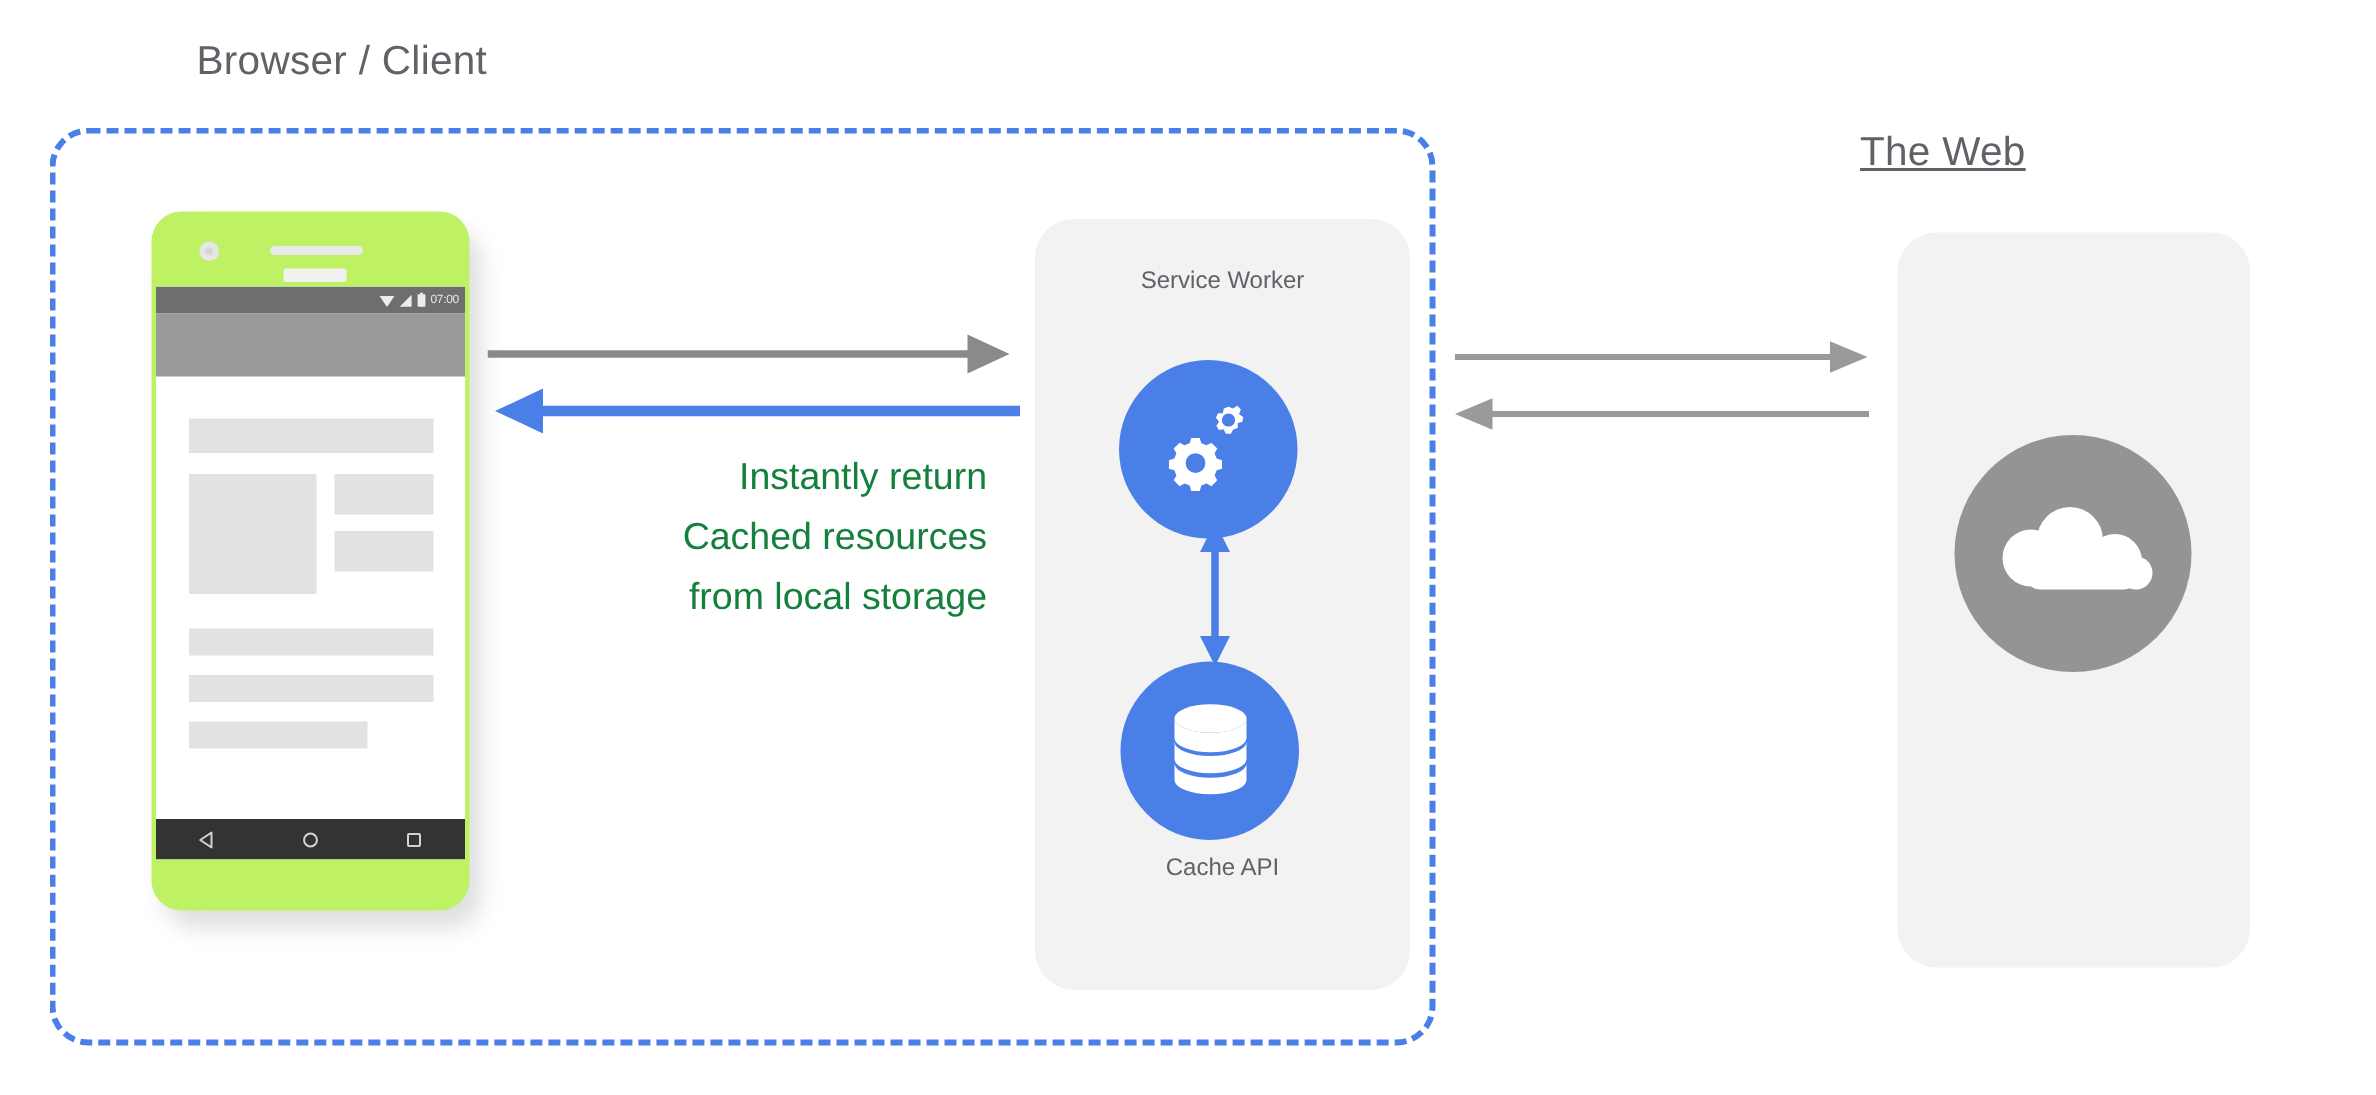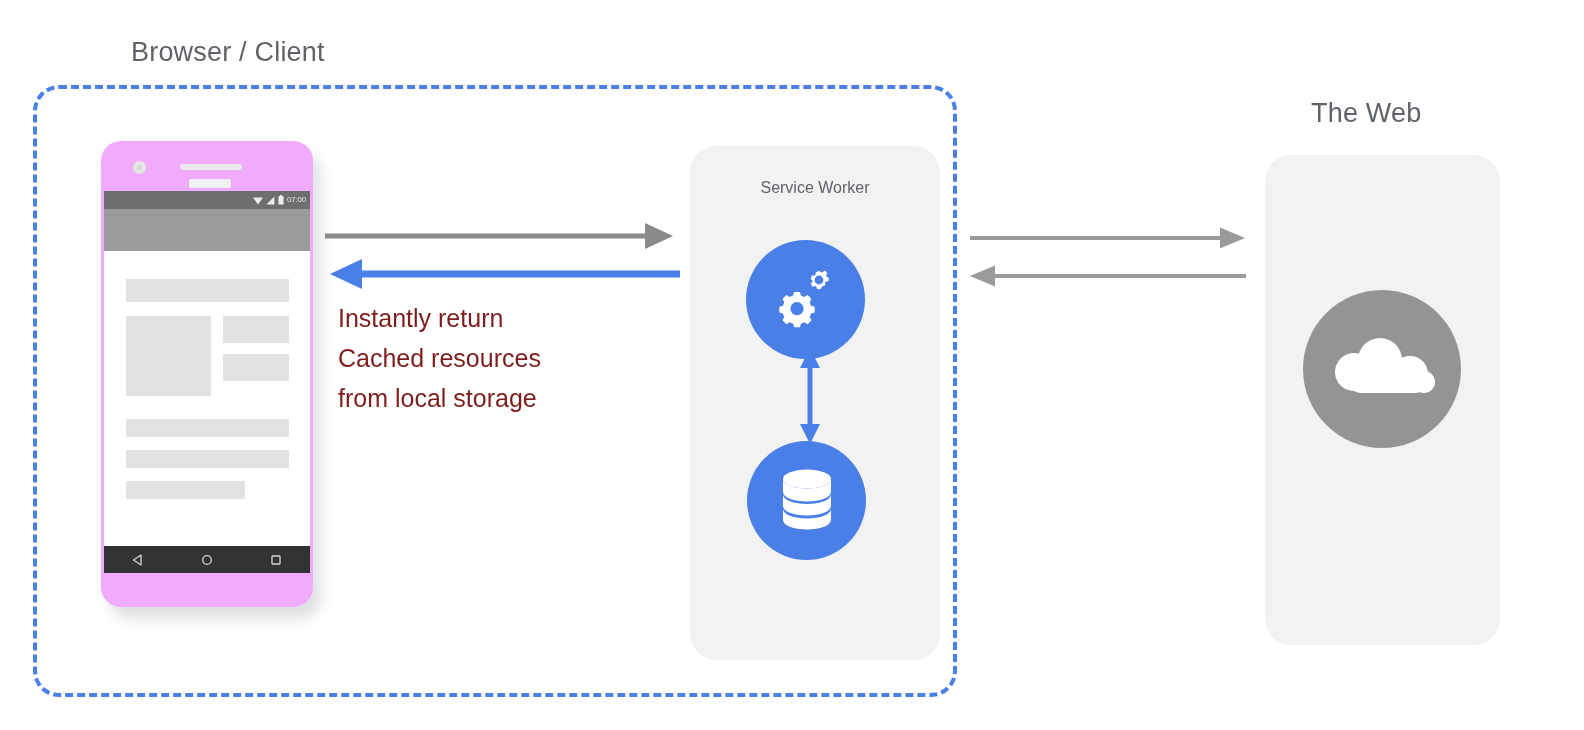--- a/index.html
+++ b/index.html
@@ -12,24 +12,23 @@
   #stage { position: relative; width: 1584px; height: 730px; }
 
   
   .outer-label {
     position: absolute;
     color: #5f6368;
     font-size: 27px;
     font-weight: 400;
     white-space: nowrap;
     letter-spacing: .2px;
-    margin-top: 12px;
   }
   #browser-client-label { left: 131px; top: 25px; }
-  #the-web-label { left: 1311px; top: 86px; }
+  #the-web-label { left: 1240px; top: 86px; text-decoration: underline; }
 
   
   #browser-boundary {
     position: absolute;
     left: 33px; top: 85px;
     width: 924px; height: 612px;
     border: 4px dashed #4a7fe8;
     border-radius: 26px;
     background: transparent;
   }
@@ -44,21 +43,21 @@
     position: absolute; left: 8px; top: 12px;
     width: 212px; height: 466px;
     border-radius: 22px;
     background: #d9dadc;
     filter: blur(7px);
     opacity: .85;
   }
   #phone-body {
     position: absolute; left: 0; top: 0;
     width: 212px; height: 466px;
-    background: #f0abfc;
+    background: #bef264;
     border-radius: 20px;
   }
   #phone-camera {
     position: absolute; left: 32px; top: 20px;
     width: 13px; height: 13px; border-radius: 50%;
     background: #e6e6e6;
   }
   #phone-camera::after {
     content:""; position:absolute; left:4px; top:4px;
     width:5px; height:5px; border-radius:50%; background:#d6d6d6;
@@ -150,24 +149,24 @@
   .arrow-svg { position: absolute; }
   #arrow-phone-to-sw  { left: 325px;  top: 222px; }
   #arrow-sw-to-phone  { left: 330px;  top: 258px; }
   #arrow-sw-to-web    { left: 970px;  top: 226px; }
   #arrow-web-to-sw    { left: 970px;  top: 264px; }
   #arrow-sw-cache     { left: 798px;  top: 348px; }
 
   
   .annotation {
     position: absolute;
-    color: #7f1d1d;
+    color: #15803d;
     font-size: 25px;
     line-height: 40px;
-    text-align: left;
+    text-align: right;
     white-space: pre-line;
   }
   #left-annotation  { left: 338px;  top: 298px; width: 320px; }
   #right-annotation { left: 1000px; top: 298px; width: 228px; }
 </style>
 </head>
 <body>
 
 <div id="stage">
 
@@ -255,20 +254,21 @@
       <svg width="72" height="76" viewBox="0 0 72 76">
         <g fill="#ffffff">
           <ellipse cx="36" cy="16" rx="24" ry="9.5"></ellipse>
           <path d="M12,16 L12,29 a24,9.5 0 0 0 48,0 L60,16 a24,9.5 0 0 1 -48,0 Z"></path>
           <path d="M12,31.5 L12,43 a24,9.5 0 0 0 48,0 L60,31.5 a24,9.5 0 0 1 -48,0 Z"></path>
           <path d="M12,46 L12,57 a24,9.5 0 0 0 48,0 L60,46 a24,9.5 0 0 1 -48,0 Z"></path>
         </g>
       </svg>
     </div>
 
+    <div class="panel-title" id="cache-api-title">Cache API</div>
   </div>
 
   <div class="panel" id="the-web-panel">
     <div class="circle-icon" id="cloud-icon-circle">
       <svg width="108" height="70" viewBox="0 0 108 70">
         <g fill="#ffffff">
           <circle cx="52" cy="26" r="22"></circle>
           <circle cx="26" cy="38" r="19"></circle>
           <circle cx="82" cy="40" r="18"></circle>
           <circle cx="96" cy="48" r="11"></circle>

